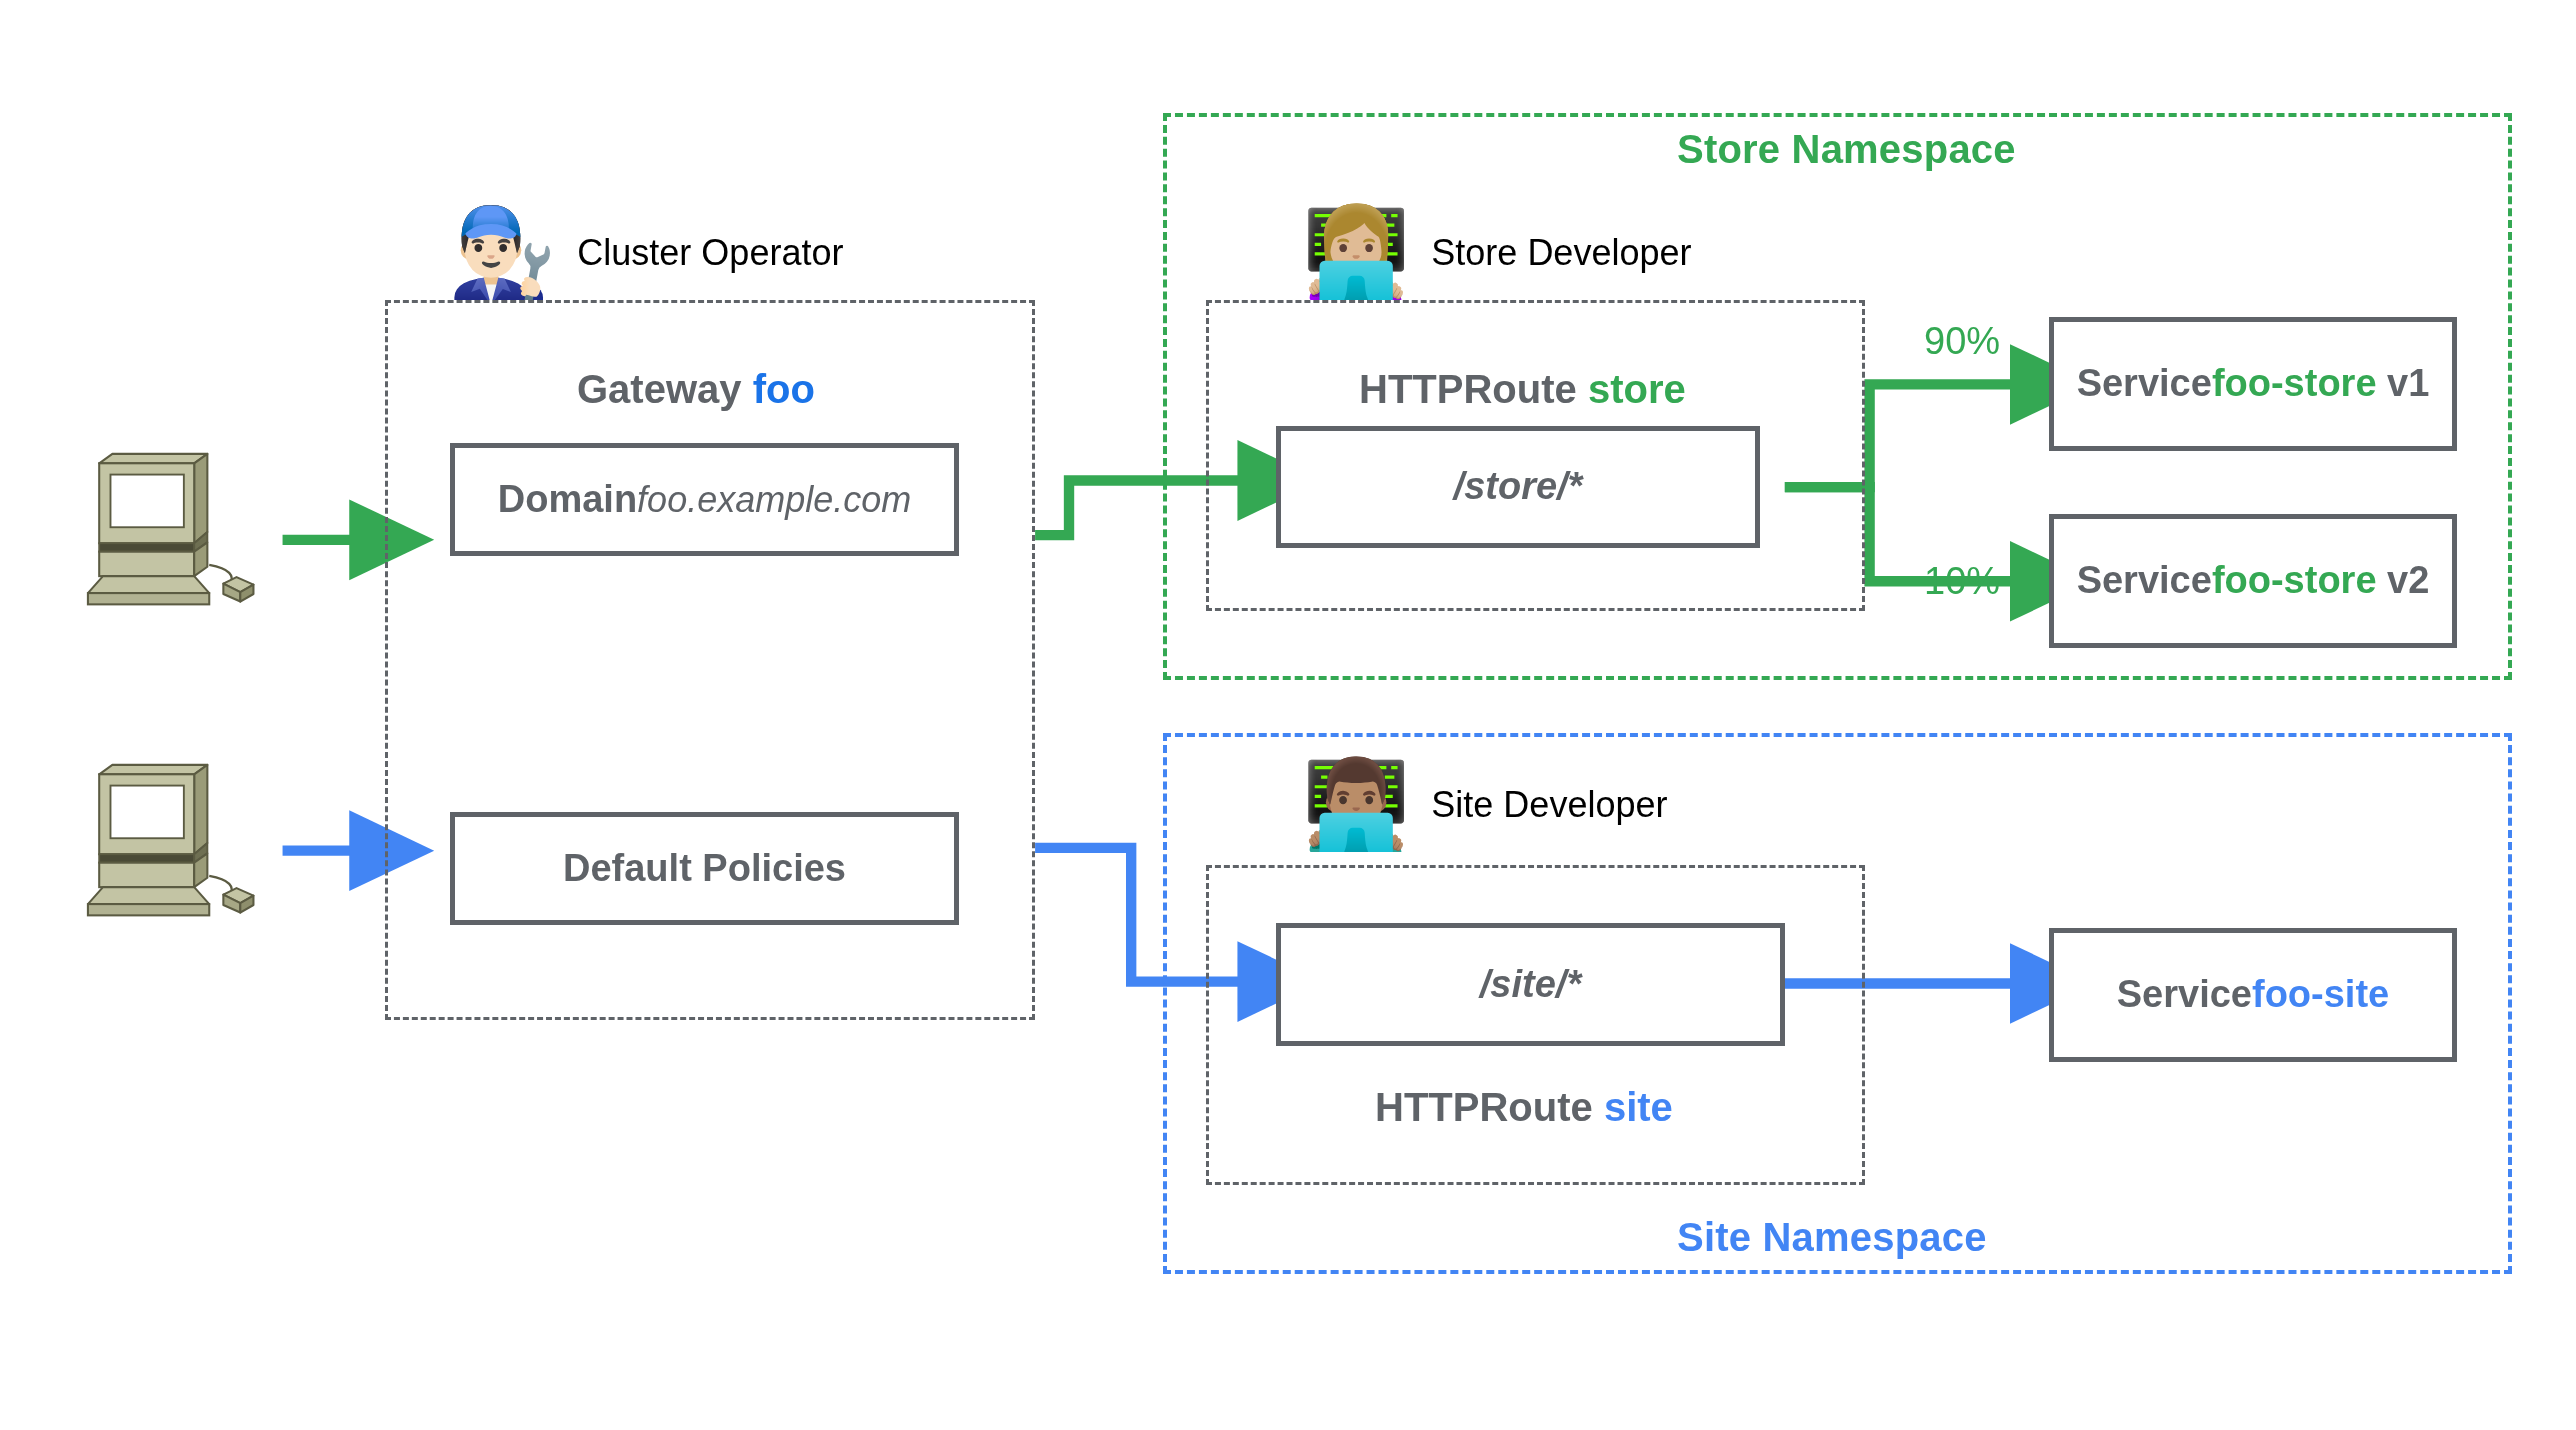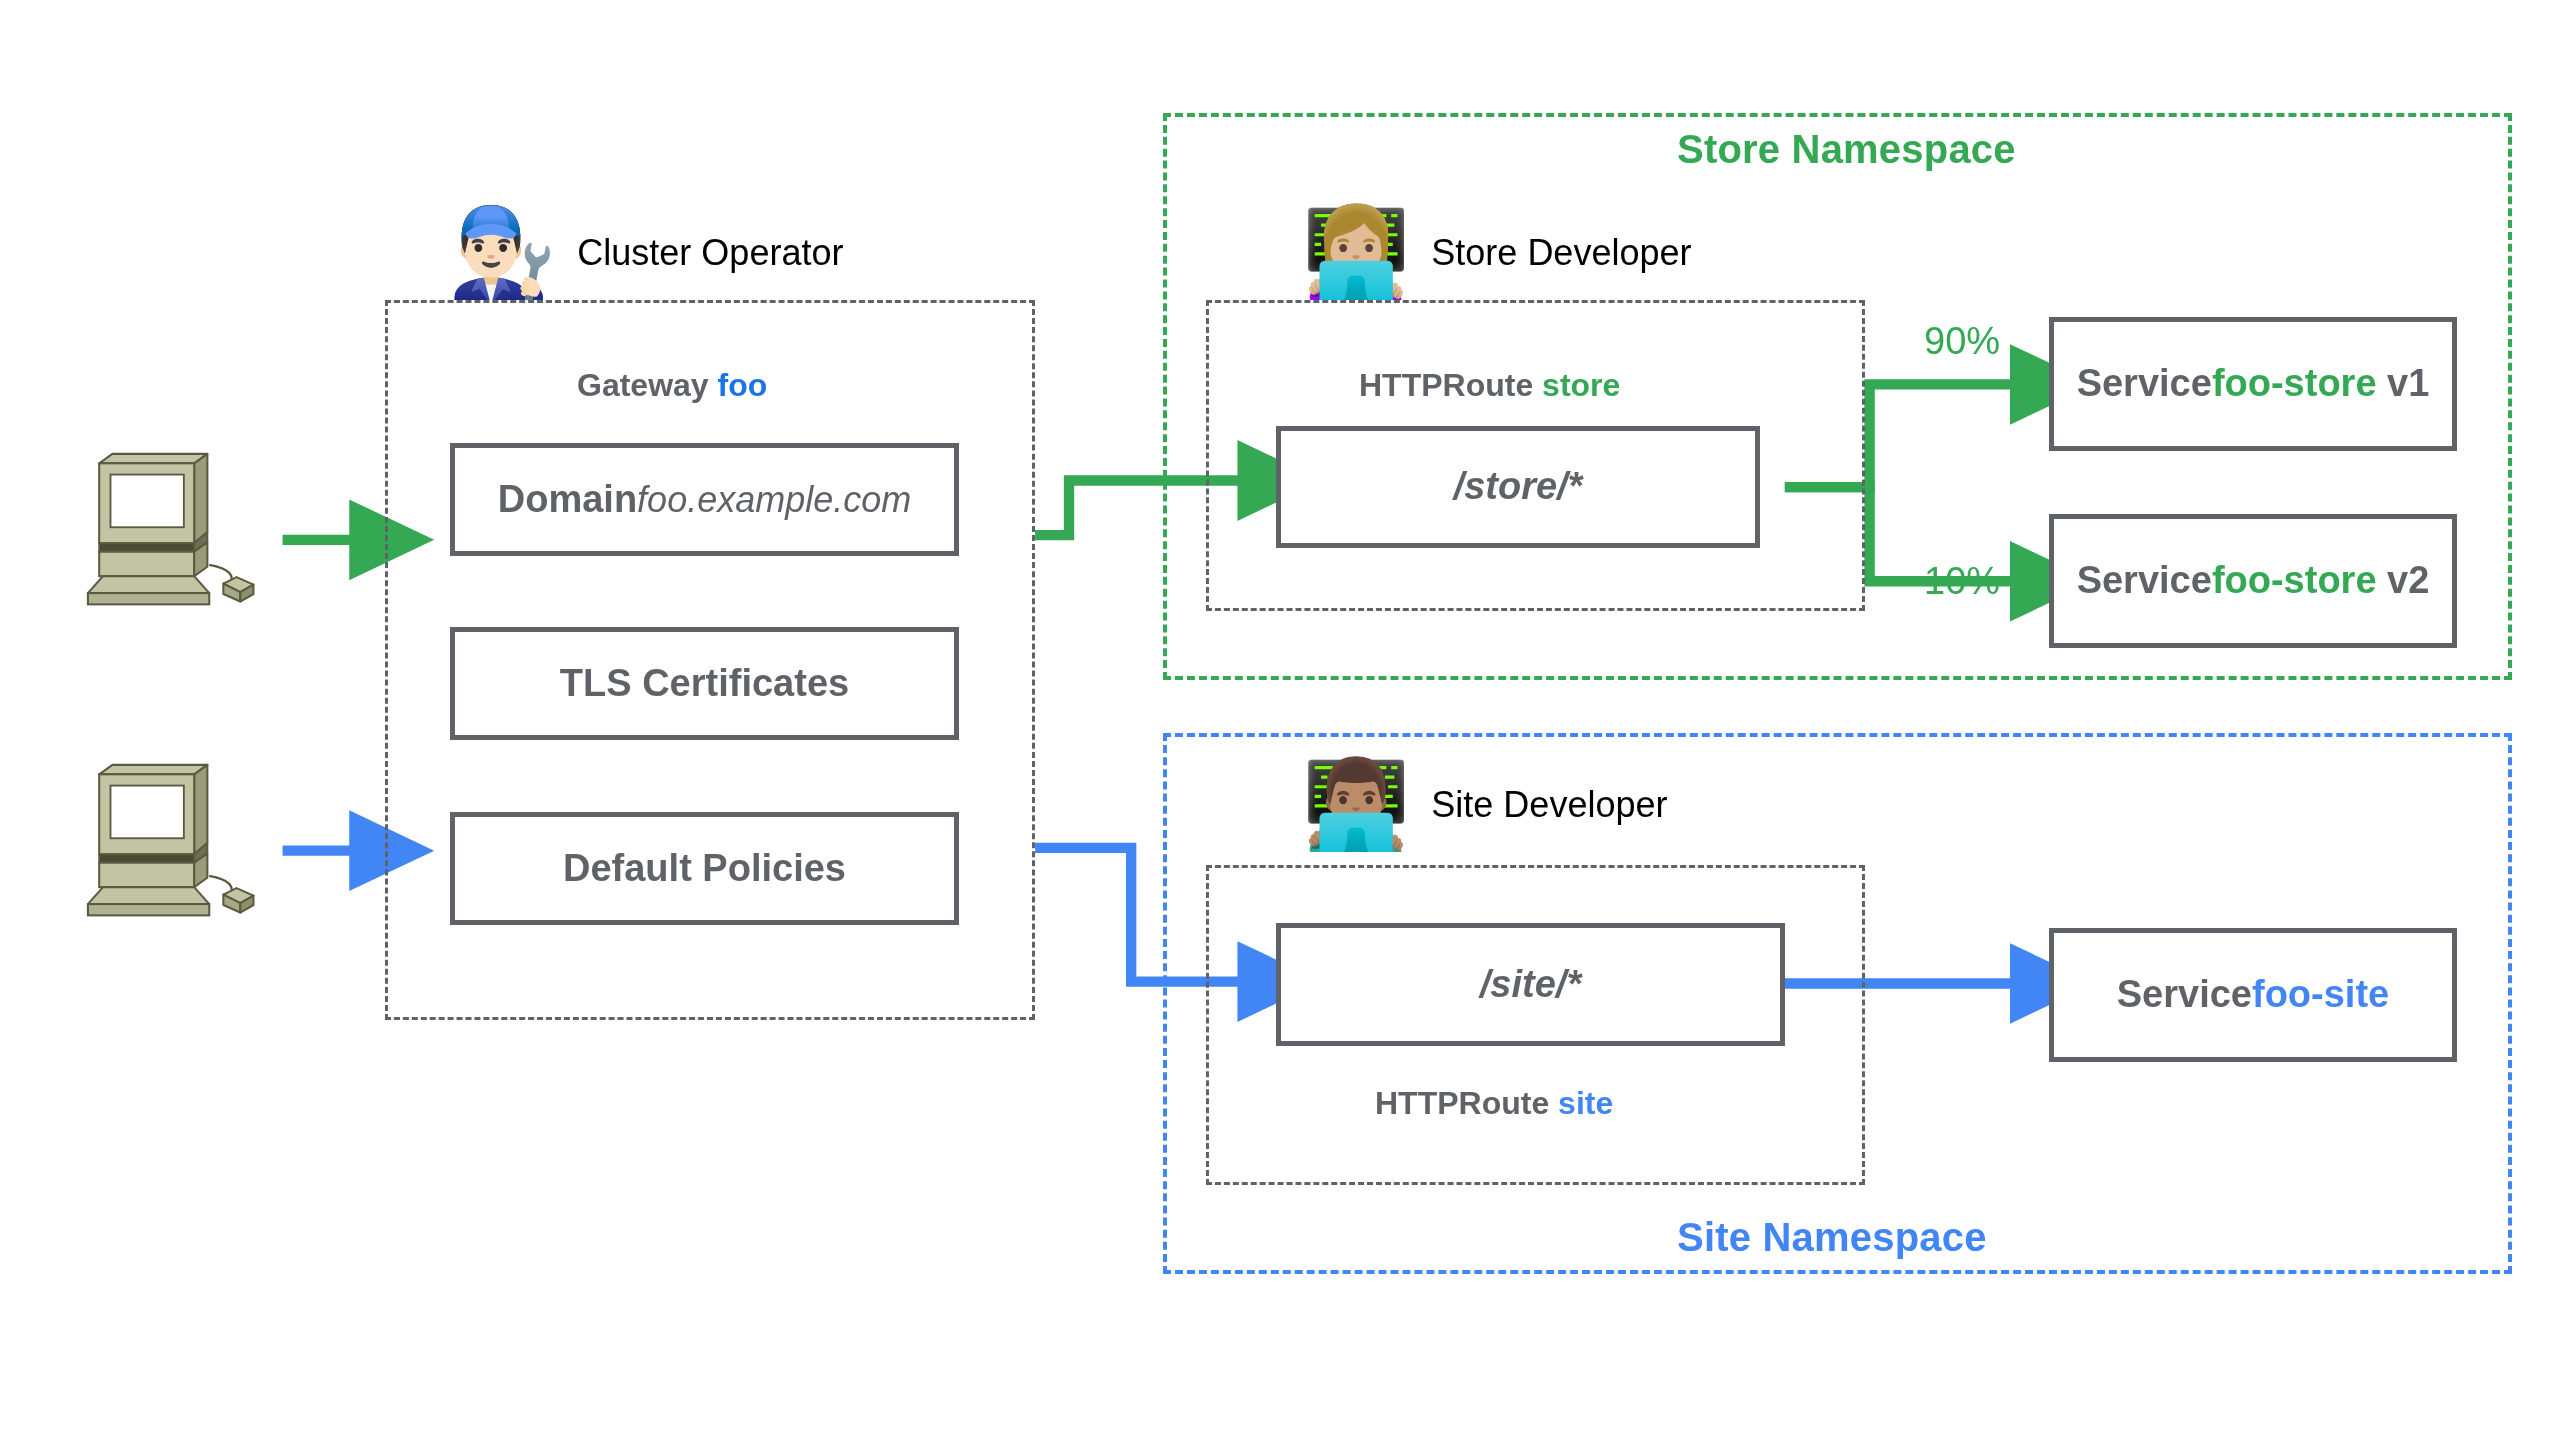--- a/index.html
+++ b/index.html
@@ -42,21 +42,21 @@
 
   .store-path-box{left:1276px;top:426px;width:484px;height:122px;}
   .site-path-box{left:1276px;top:923px;width:509px;height:123px;}
 
   .svc{left:2049px;width:408px;}
   .svc1{top:317px;height:134px;}
   .svc2{top:514px;height:134px;}
   .svc3{top:928px;height:134px;}
 
   
-  .title{position:absolute;white-space:nowrap;font-size:32px;font-weight:700;color:#5F6368;}
+  .title{position:absolute;white-space:nowrap;font-size:40px;font-weight:700;color:#5F6368;}
   .title .accent-blue-dark{color:#1A73E8;}
   .title .accent-blue{color:#4285F4;}
   .title .accent-green{color:#34A853;}
   .t-gateway{left:577px;top:367px;}
   .t-httproute-store{left:1359px;top:367px;}
   .t-httproute-site{left:1375px;top:1085px;}
 
   
   .persona{position:absolute;display:flex;align-items:center;gap:21px;}
   .persona .emo{font-size:87px;line-height:1;
@@ -125,23 +125,20 @@
   </div>
 
   <div class="title t-gateway">
     <span>Gateway</span>
     <span class="accent-blue-dark">foo</span>
   </div>
 
   <div class="rect domain-box">
     <span class="ln t-head">Domain</span>
     <span class="ln t-sub-i">foo.example.com</span>
-  </div>
-  <div class="rect tls-box">
-    <span class="ln t-plain">TLS Certificates</span>
   </div>
   <div class="rect pol-box">
     <span class="ln t-plain">Default Policies</span>
   </div>
 
   <div class="gbox store-rt-box"></div>
 
   <div class="persona p-storedev">
     <span class="emo">👩🏼‍💻</span>
     <span class="nm">Store Developer</span>

